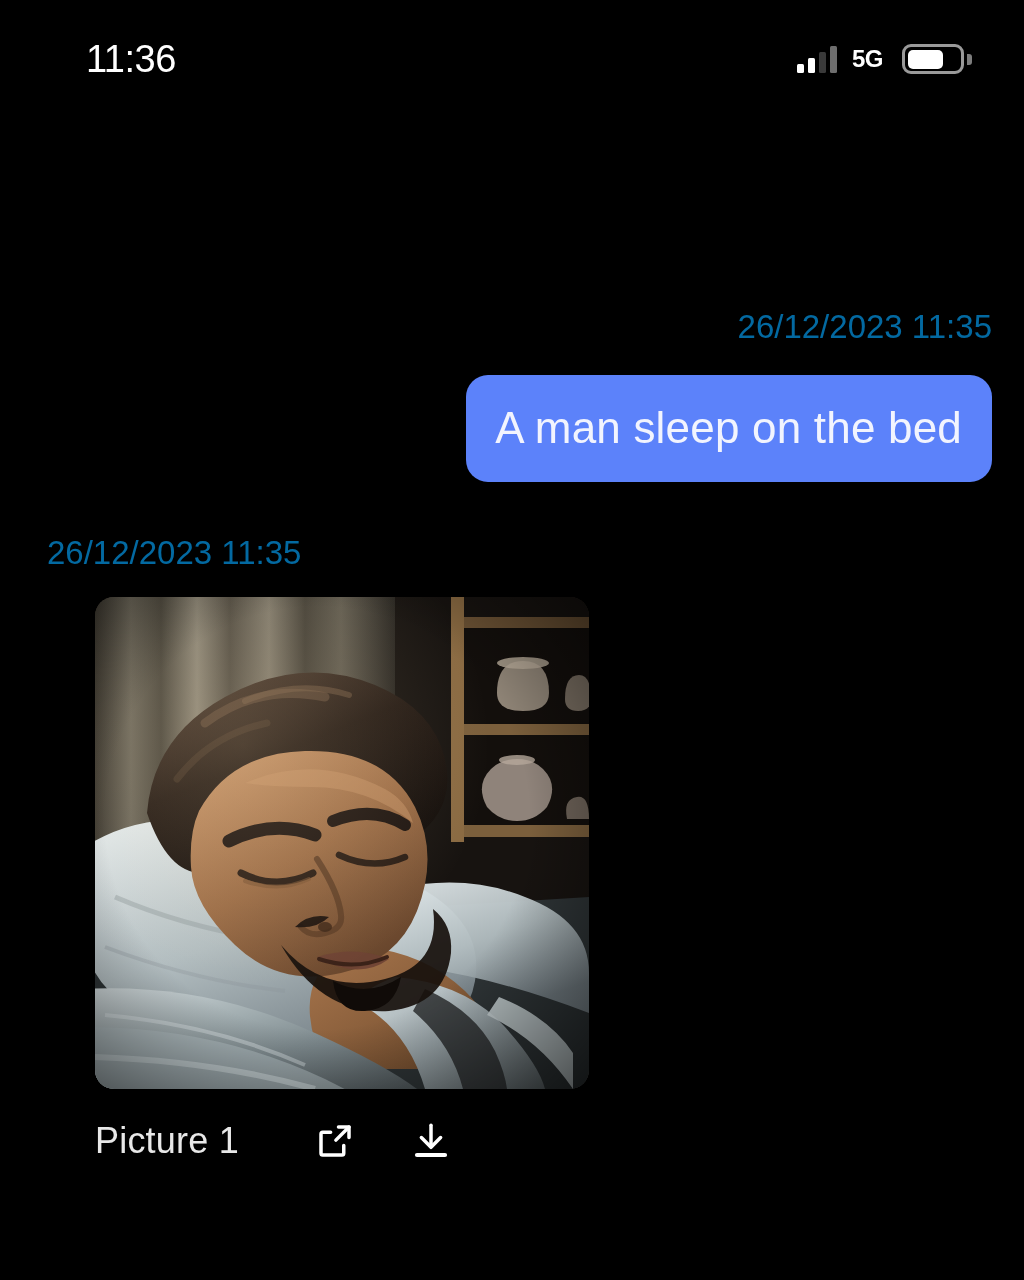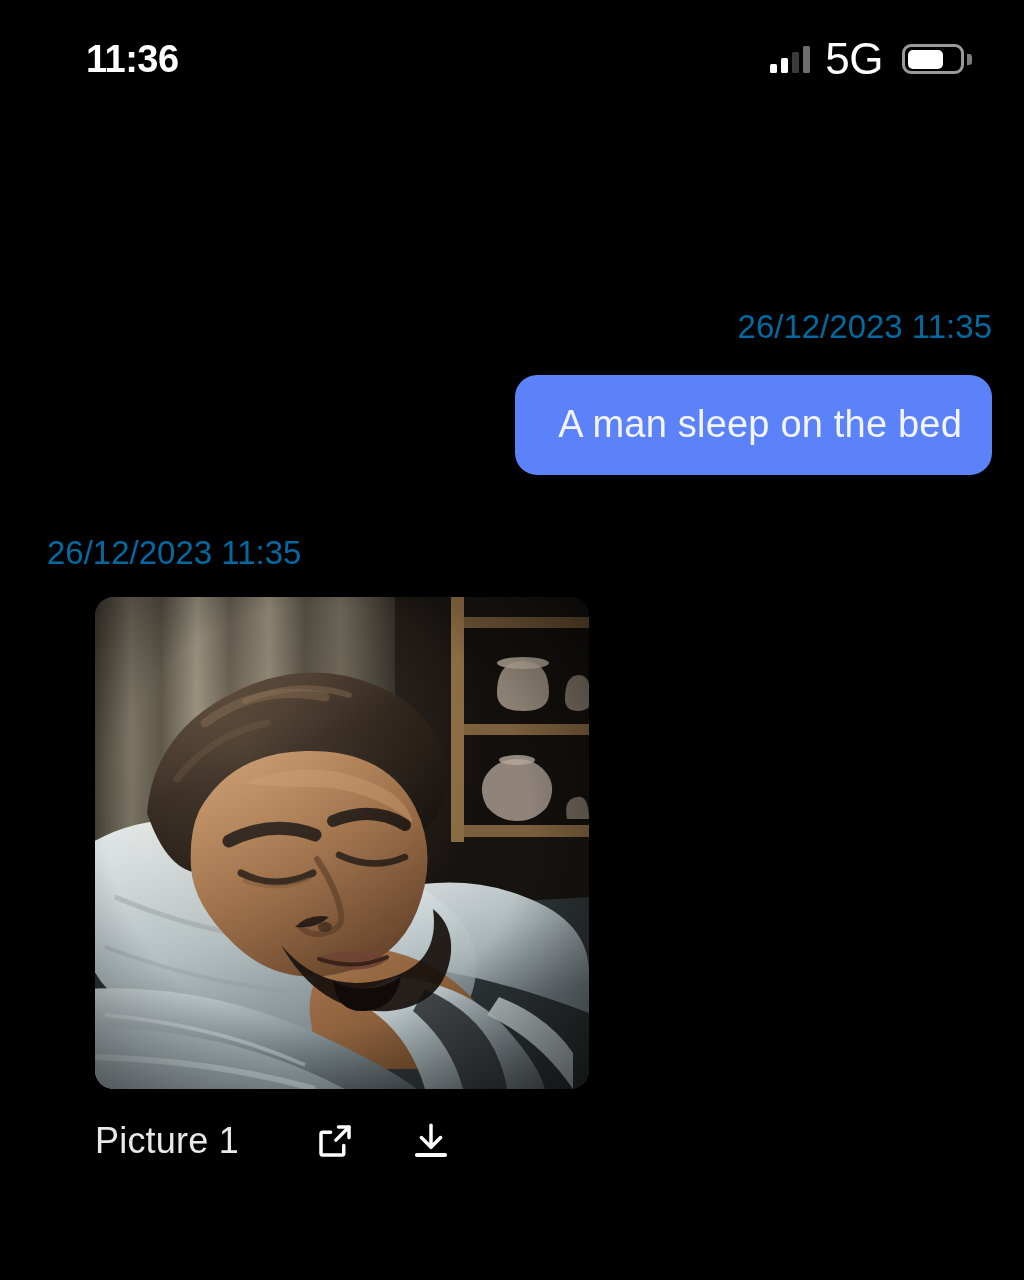--- a/index.html
+++ b/index.html
@@ -19,37 +19,37 @@
   
   .statusbar {
     position:absolute; left:0; top:0;
     width:1024px; height:118px;
     display:flex; align-items:center; justify-content:space-between;
     padding:0 52px 0 86px;
   }
   .status-time {
     color:#ffffff;
     font-size:38px;
-    font-weight:700;
+    font-weight:400;
     letter-spacing:-0.5px;
     line-height:1;
   }
   .status-right {
     display:flex; align-items:center; gap:13px;
   }
   .signal {
     display:flex; align-items:flex-end; gap:4px; height:27px;
   }
   .signal i { display:block; width:7px; border-radius:1.5px; background:#ffffff; }
   .signal i.b1 { height:9px; }
   .signal i.b2 { height:15px; }
   .signal i.b3 { height:21px; background:#3a3a3a; }
   .signal i.b4 { height:27px; background:#6e6e6e; }
   .net-label {
-    color:#ffffff; font-size:44px; font-weight:400; letter-spacing:-0.5px;
+    color:#ffffff; font-size:24px; font-weight:700; letter-spacing:-0.5px;
     line-height:1; margin-left:2px;
   }
   .battery { position:relative; display:flex; align-items:center; margin-left:6px; }
   .battery-body {
     width:62px; height:30px;
     border:3px solid #9a9a9a; border-radius:9px;
     padding:2.5px; display:flex; align-items:center;
   }
   .battery-fill {
     height:100%; background:#ffffff; border-radius:5px;
@@ -90,25 +90,25 @@
     font-weight:400;
     letter-spacing:0px;
     line-height:1.25;
     white-space:nowrap;
   }
   .bubble {
     display:inline-block;
     margin-top:28px;
     background:#5c82fa;
     color:#f2f4fe;
-    font-size:38px;
+    font-size:44px;
     font-weight:400;
     letter-spacing:0.2px;
     line-height:1.2;
-    padding:27px 30px 27px 43px;
+    padding:27px 30px 27px 29px;
     border-radius:22px;
     text-align:left;
     white-space:nowrap;
   }
 
   .msg-in { position:absolute; left:47px; top:296px; }
   .msg-in .ts { text-align:left; }
   .photo-card { margin-top:24px;padding-left:48px; }
   .photo {
     position:relative;

